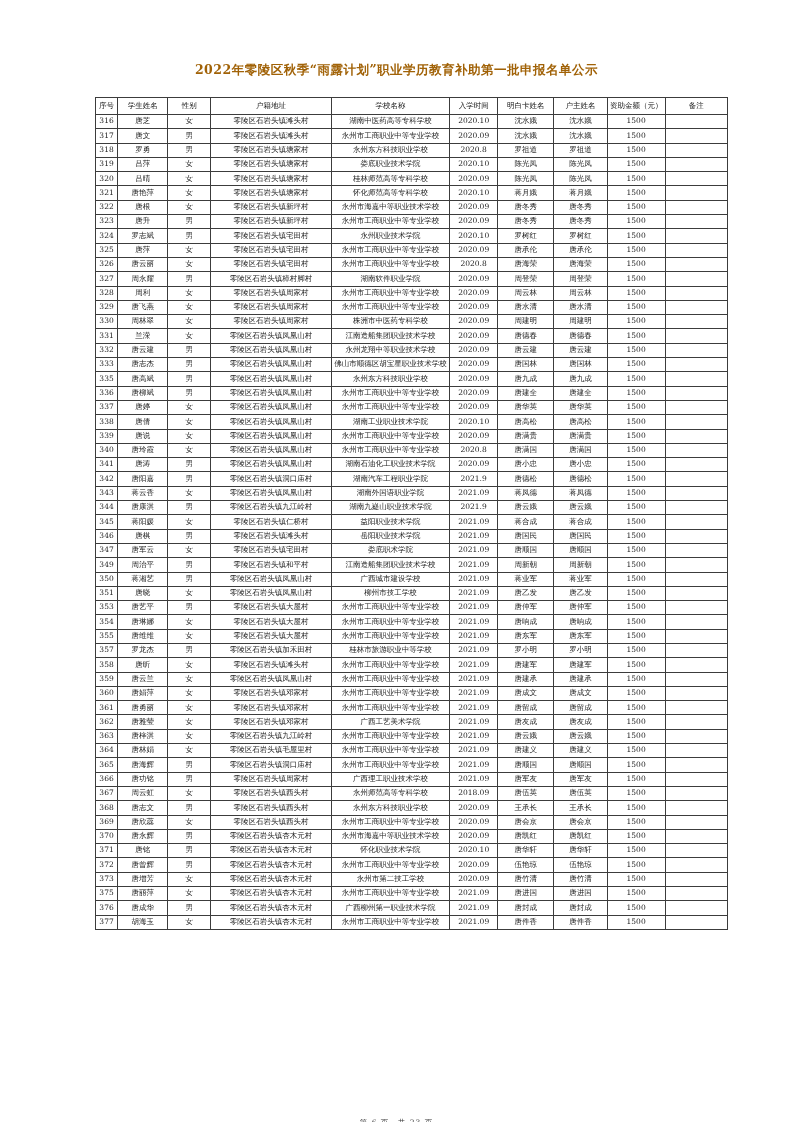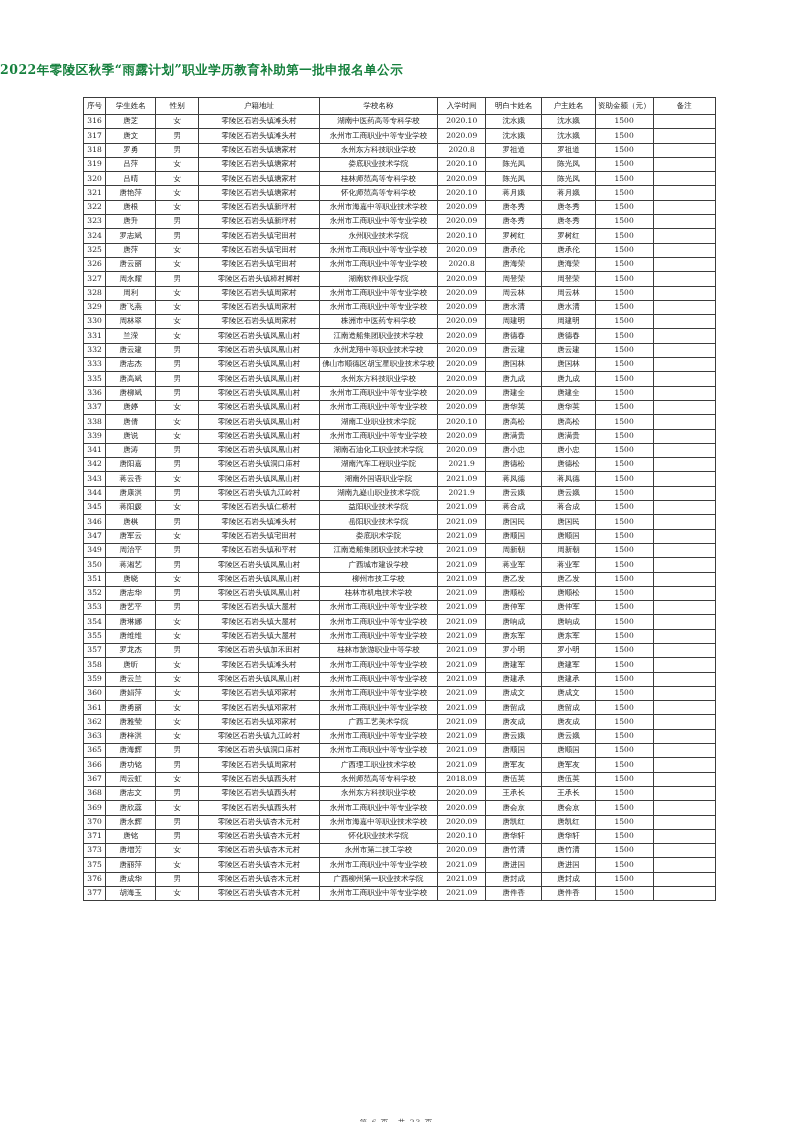--- a/index.html
+++ b/index.html
@@ -8,35 +8,36 @@
     width:793px;height:1122px;
     background:#ffffff;
     margin:0 auto;
     font-family:"DejaVu Serif","Liberation Serif",serif;
     color:#1f1f1f;
     overflow:hidden;
   }
   .doc-title{
     position:absolute;
     top:62px;left:0;width:100%;
-    text-align:left;
+    text-align:center;
     font-size:12.5px;
     font-weight:bold;
     letter-spacing:0.5px;
-    color:#15803d;
+    color:#a16207;
   }
   .table-wrap{
     position:absolute;
     left:83px;top:97px;width:633px;
   }
   table.roster{
     width:100%;
     border-collapse:collapse;
     table-layout:fixed;
     font-size:7.5px;
+    margin-left:12px;
   }
   table.roster th, table.roster td{
     border:1px solid #3c3c3c;
     text-align:center;
     vertical-align:middle;
     padding:0 1px;
     overflow:hidden;
     line-height:1.15;
     font-weight:normal;
     color:#222;
@@ -365,20 +366,32 @@
             <td>女</td>
             <td>零陵区石岩头镇凤凰山村</td>
             <td>永州市工商职业中等专业学校</td>
             <td>2020.09</td>
             <td>唐满贵</td>
             <td>唐满贵</td>
             <td>1500</td>
             <td></td>
           </tr>
           <tr>
+            <td>340</td>
+            <td>唐玲霞</td>
+            <td>女</td>
+            <td>零陵区石岩头镇凤凰山村</td>
+            <td>永州市工商职业中等专业学校</td>
+            <td>2020.8</td>
+            <td>唐满国</td>
+            <td>唐满国</td>
+            <td>1500</td>
+            <td></td>
+          </tr>
+          <tr>
             <td>341</td>
             <td>唐涛</td>
             <td>男</td>
             <td>零陵区石岩头镇凤凰山村</td>
             <td>湖南石油化工职业技术学院</td>
             <td>2020.09</td>
             <td>唐小忠</td>
             <td>唐小忠</td>
             <td>1500</td>
             <td></td>
@@ -485,32 +498,20 @@
             <td>女</td>
             <td>零陵区石岩头镇凤凰山村</td>
             <td>柳州市技工学校</td>
             <td>2021.09</td>
             <td>唐乙发</td>
             <td>唐乙发</td>
             <td>1500</td>
             <td></td>
           </tr>
           <tr>
-            <td>352</td>
-            <td>唐志华</td>
-            <td>男</td>
-            <td>零陵区石岩头镇凤凰山村</td>
-            <td>桂林市机电技术学校</td>
-            <td>2021.09</td>
-            <td>唐顺松</td>
-            <td>唐顺松</td>
-            <td>1500</td>
-            <td></td>
-          </tr>
-          <tr>
             <td>353</td>
             <td>唐艺平</td>
             <td>男</td>
             <td>零陵区石岩头镇大屋村</td>
             <td>永州市工商职业中等专业学校</td>
             <td>2021.09</td>
             <td>唐仲军</td>
             <td>唐仲军</td>
             <td>1500</td>
             <td></td>
@@ -613,20 +614,32 @@
           </tr>
           <tr>
             <td>363</td>
             <td>唐梓淇</td>
             <td>女</td>
             <td>零陵区石岩头镇九江岭村</td>
             <td>永州市工商职业中等专业学校</td>
             <td>2021.09</td>
             <td>唐云娥</td>
             <td>唐云娥</td>
+            <td>1500</td>
+            <td></td>
+          </tr>
+          <tr>
+            <td>364</td>
+            <td>唐林娟</td>
+            <td>女</td>
+            <td>零陵区石岩头镇毛屋里村</td>
+            <td>永州市工商职业中等专业学校</td>
+            <td>2021.09</td>
+            <td>唐建义</td>
+            <td>唐建义</td>
             <td>1500</td>
             <td></td>
           </tr>
           <tr>
             <td>365</td>
             <td>唐海辉</td>
             <td>男</td>
             <td>零陵区石岩头镇洞口庙村</td>
             <td>永州市工商职业中等专业学校</td>
             <td>2021.09</td>
@@ -697,20 +710,32 @@
           </tr>
           <tr>
             <td>371</td>
             <td>唐铭</td>
             <td>男</td>
             <td>零陵区石岩头镇杏木元村</td>
             <td>怀化职业技术学院</td>
             <td>2020.10</td>
             <td>唐华轩</td>
             <td>唐华轩</td>
+            <td>1500</td>
+            <td></td>
+          </tr>
+          <tr>
+            <td>372</td>
+            <td>唐曾辉</td>
+            <td>男</td>
+            <td>零陵区石岩头镇杏木元村</td>
+            <td>永州市工商职业中等专业学校</td>
+            <td>2020.09</td>
+            <td>伍艳琼</td>
+            <td>伍艳琼</td>
             <td>1500</td>
             <td></td>
           </tr>
           <tr>
             <td>373</td>
             <td>唐增芳</td>
             <td>女</td>
             <td>零陵区石岩头镇杏木元村</td>
             <td>永州市第二技工学校</td>
             <td>2020.09</td>

